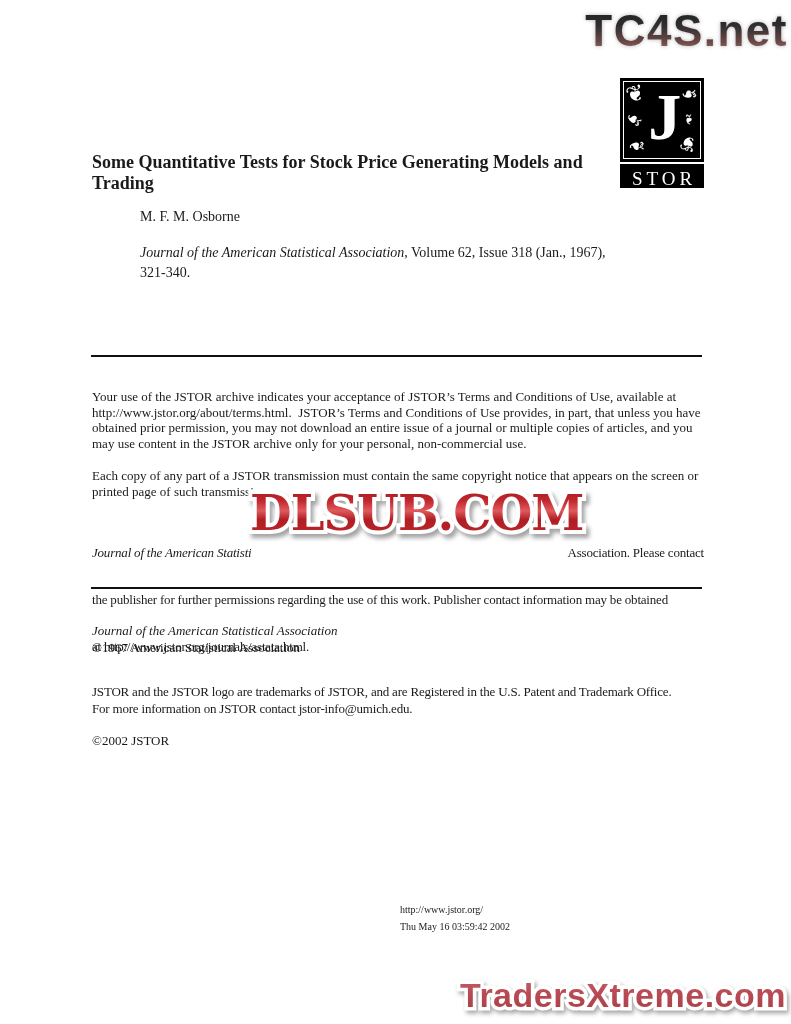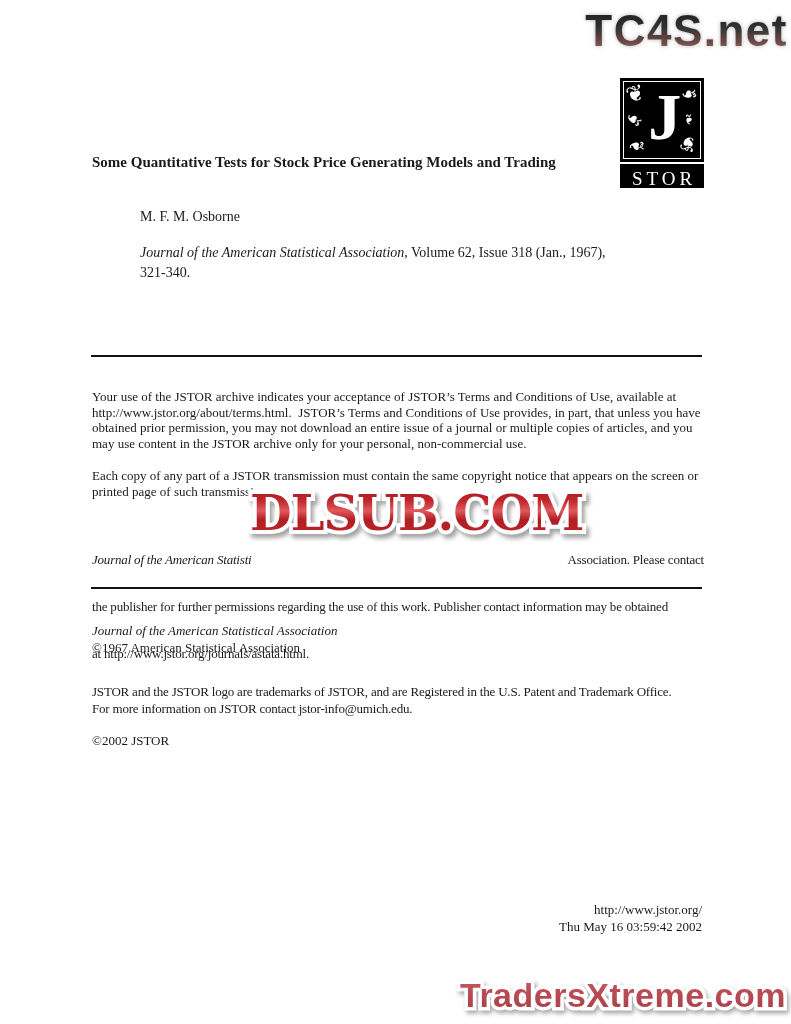--- a/index.html
+++ b/index.html
@@ -64,39 +64,39 @@
     margin-top:2px; width:84px; height:24px; background:#000;
     display:flex; align-items:flex-end; justify-content:center;
   }
   .logo .stor-text {
     font-family:"Liberation Serif", serif; font-size:19px; color:#fff;
     letter-spacing:4px; margin-right:-4px; line-height:1;
   }
 
   
   .abs { position:absolute; }
-  .title { left:92px; top:152px; width:540px; font-size:15px; font-weight:bold; line-height:21px; }
+  .title { left:92px; top:152px; width:540px; font-size:18px; font-weight:bold; line-height:21px; }
   .author { left:140px; top:209px; font-size:14px; }
   .journal-ref { left:140px; top:243px; font-size:14px; line-height:20px; width:560px; }
   .it { font-style:italic; }
   .stable { left:92px; top:297px; font-size:13px; line-height:16px; }
   .rule { left:91px; width:611px; height:2px; background:#111; }
   .rule-1 { top:355px; }
   .rule-2 { top:587px; }
   .para { left:92px; width:620px; font-size:13px; line-height:15.6px; white-space:pre-wrap; }
   .para-1 { top:389px; }
   .para-2 { top:468px; }
   .para-3 { top:514px; width:614px; letter-spacing:-0.2px; }
   .para-3 .ln { white-space:nowrap; line-height:15.6px; }
-  .p3-first { display:flex; justify-content:space-between; width:612px;margin-top:7px; }
+  .p3-first { display:flex; justify-content:space-between; width:612px; }
   .jcopy { left:92px; top:623px; font-size:13px; line-height:16.5px; }
   .trademark { left:92px; top:684px; font-size:13px; line-height:16.5px; letter-spacing:-0.2px; }
   .trademark .ln { white-space:nowrap; }
   .c2002 { left:92px; top:733px; font-size:13px; }
-  .footer { left:400px; top:902px; width:302px; font-size:13px; line-height:16.5px; text-align:right; }
+  .footer { left:400px; top:902px; width:302px; font-size:10px; line-height:16.5px; }
 </style>
 </head>
 <body>
 
 <div class="page">
 
   <div class="wm wm-tc4s">
     <span class="over">TC4S.net</span>
   </div>
 

